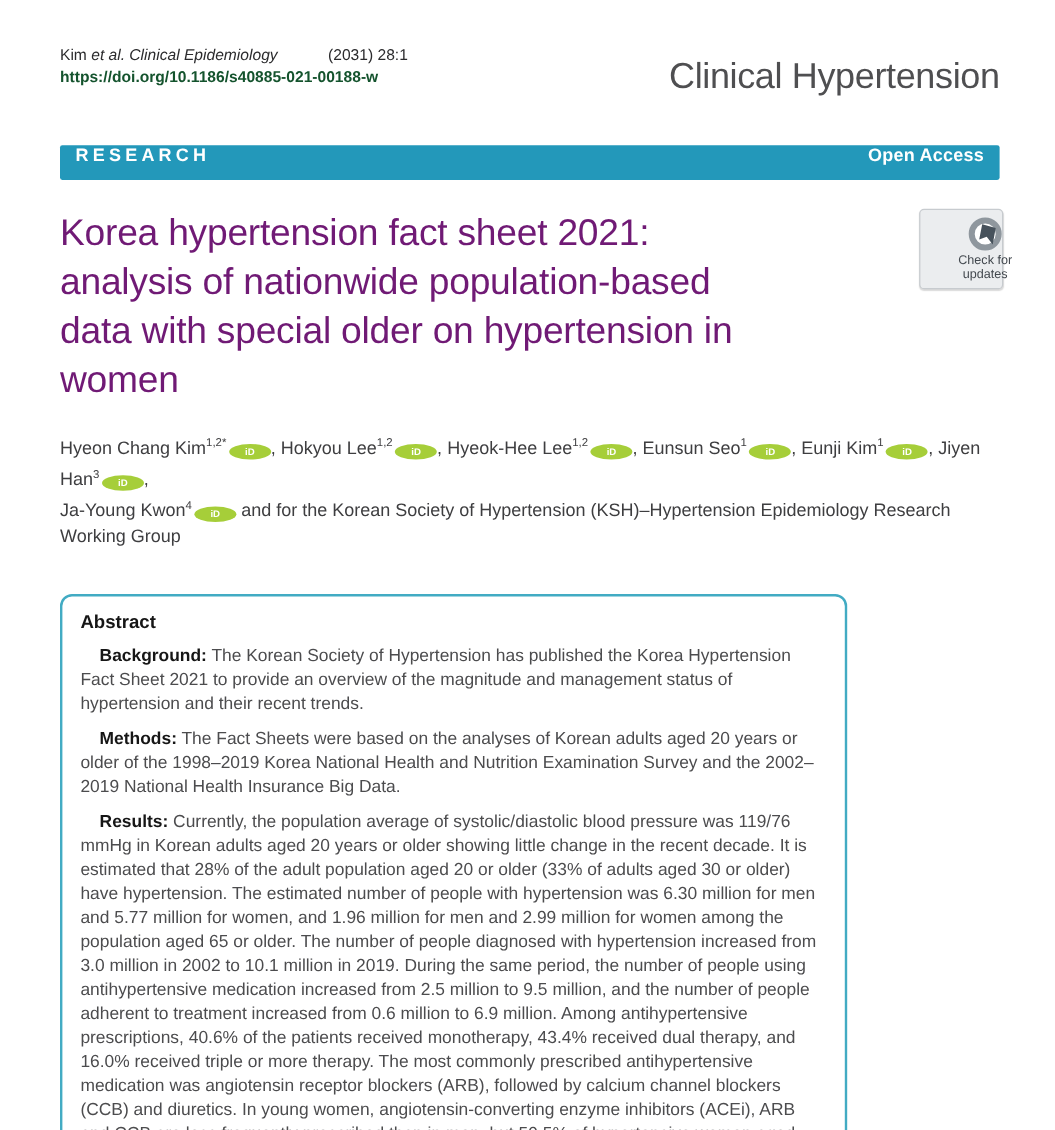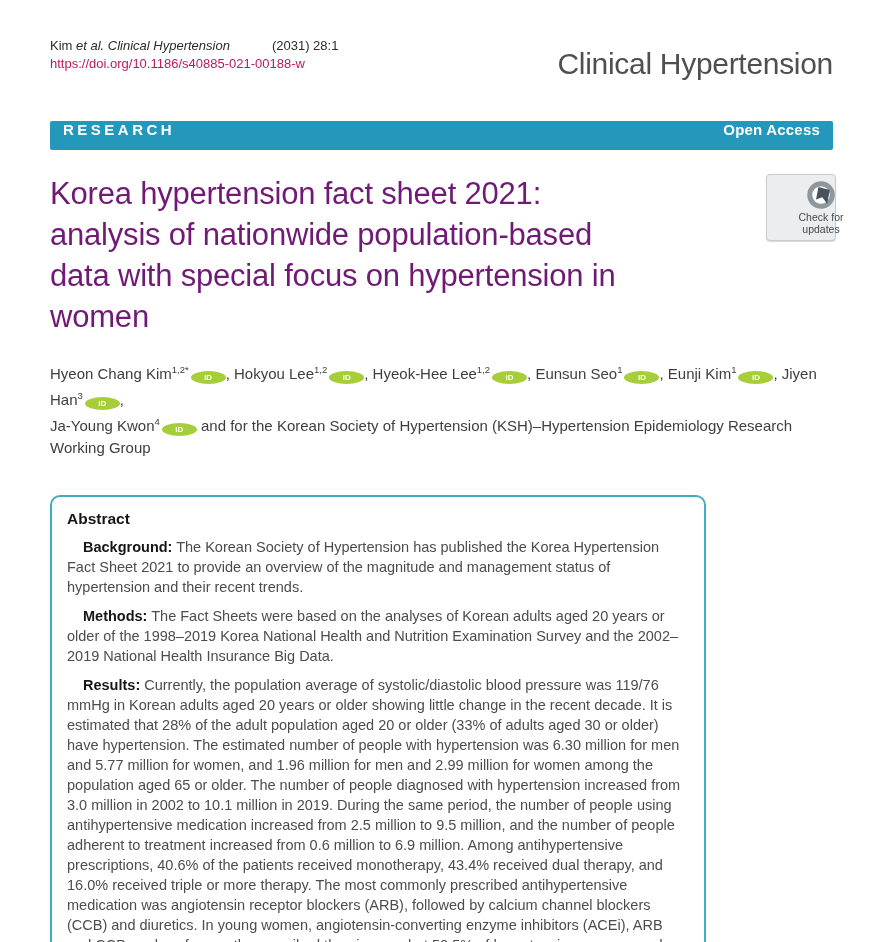--- a/index.html
+++ b/index.html
@@ -8,21 +8,21 @@
   .page {
     position:relative; width:879px; height:942px; background:#ffffff;
     overflow:hidden; margin:0 auto;
   }
   .content { position:absolute; left:50px; top:0; width:783px; }
 
   
   .header { display:flex; justify-content:space-between; align-items:flex-start; margin-top:37px; }
   .citation { font-size:13px; line-height:18px; color:#2b2b2d; }
   .citation .issue { margin-left:42px; }
-  .citation .doi { color:#be185d; text-decoration:none; }
+  .citation .doi { color:#14532d; text-decoration:none;font-weight:bold; }
   .journal-name { font-size:30px; color:#4f4f51; letter-spacing:-0.3px; margin-top:10px; white-space:nowrap; }
 
   
   .banner {
     margin-top:40px; height:29px; border-radius:2px;
     display:flex; justify-content:space-between; align-items:flex-start;
     padding:0 13px; color:#ffffff; font-weight:bold;
   }
   .banner .kind { font-size:15px; letter-spacing:3.5px; }
   .banner .access { font-size:15px; letter-spacing:0.2px; }
@@ -60,36 +60,36 @@
   .abstract-box p b { color:#161616;margin-left:16px; }
 </style>
 </head>
 <body>
 
 <div class="page">
   <div class="content">
 
     <div class="header">
       <div class="citation">
-        <div><span>Kim </span><i>et al. Clinical Hypertension</i><span class="issue">(2031) 28:1</span></div>
+        <div><span>Kim </span><i>et al. Clinical Epidemiology</i><span class="issue">(2031) 28:1</span></div>
         <div><span class="doi">https://doi.org/10.1186/s40885-021-00188-w</span></div>
       </div>
       <div class="journal-name">Clinical Hypertension</div>
     </div>
 
     <div class="banner" style="background: rgb(35, 152, 186);">
       <span class="kind">RESEARCH</span>
       <span class="access">Open Access</span>
     </div>
 
     <div class="title-wrap">
       <div class="article-title">
         <div>Korea hypertension fact sheet 2021:</div>
         <div>analysis of nationwide population-based</div>
-        <div>data with special focus on hypertension in</div>
+        <div>data with special older on hypertension in</div>
         <div>women</div>
       </div>
       <div class="check-badge">
         <svg class="cm-icon" viewBox="0 0 24 24">
           <circle cx="12" cy="12" r="9" fill="#ffffff" stroke="#8f979e" stroke-width="4"></circle>
           <path d="M10 5.5 L19 8 L17 19 L13 13.8 L8 15.6 Z" fill="#47525c"></path>
         </svg>
         <div class="cb-label">Check for updates</div>
       </div>
     </div>

